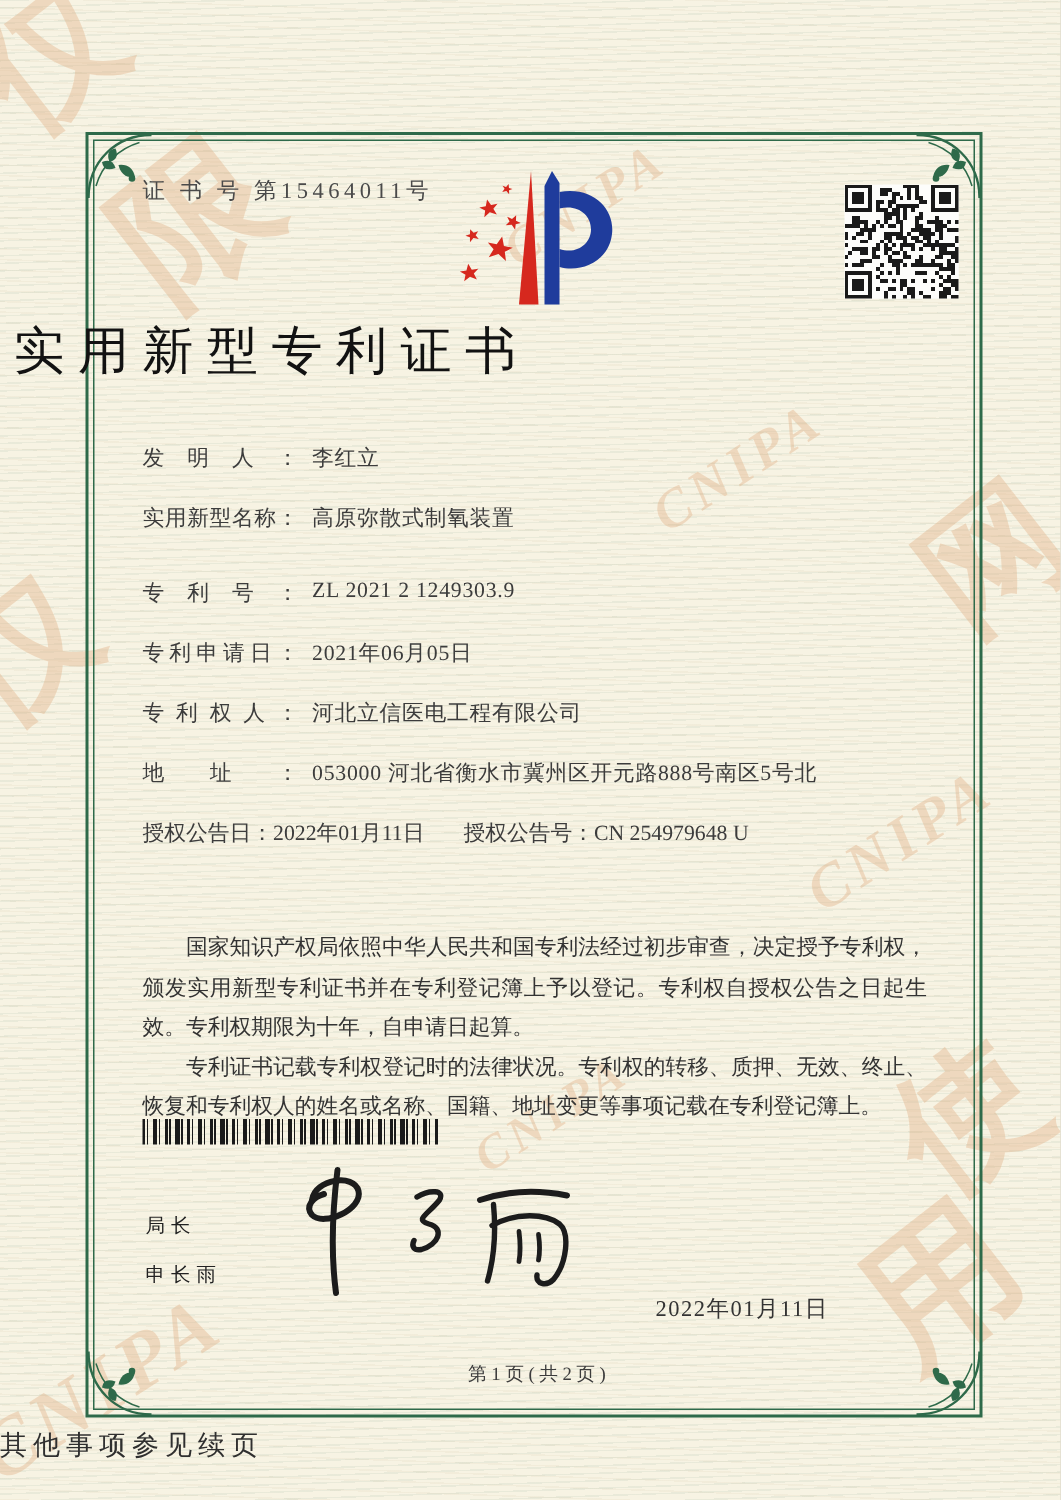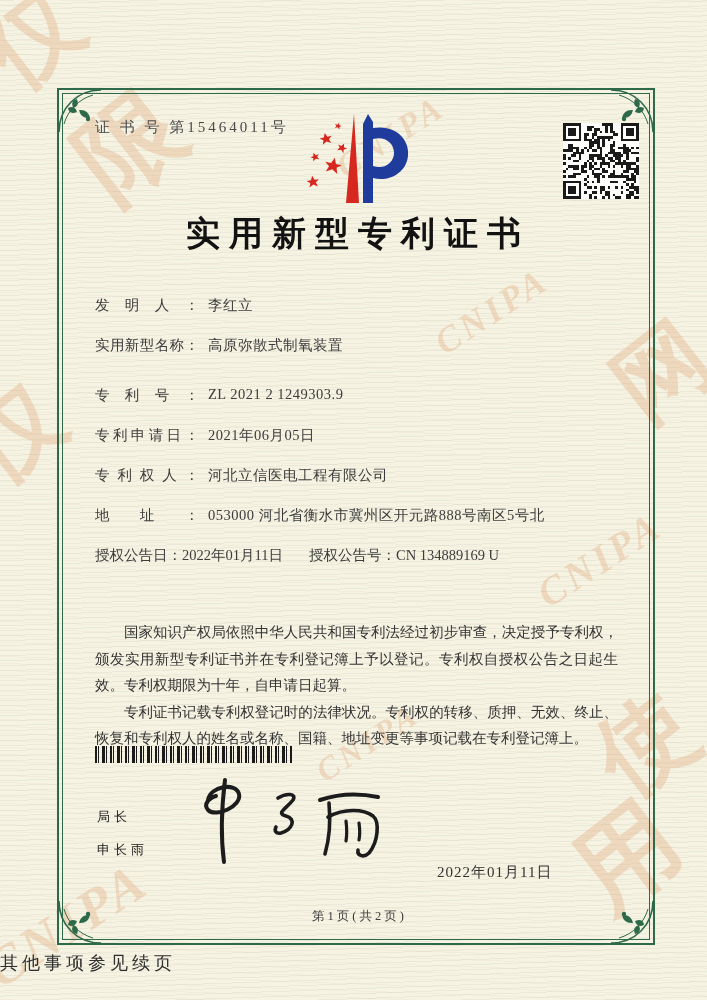--- a/index.html
+++ b/index.html
@@ -31,21 +31,21 @@
   .corner{position:absolute;width:46px;height:46px;color:#2e6a4a;}
   .c-tl{left:-2px;top:-2px;}
   .c-tr{right:-2px;top:-2px;transform:scaleX(-1);}
   .c-bl{left:-2px;bottom:-2px;transform:scaleY(-1);}
   .c-br{right:-2px;bottom:-2px;transform:scale(-1,-1);}
   
   .layer{position:absolute;inset:0;z-index:2;}
   .cert-no{position:absolute;left:95px;top:118px;font-size:15px;letter-spacing:3px;color:#4a4a4a;}
   .qr{position:absolute;left:563px;top:123px;width:76px;height:76px;background:#fdfdfb;}
   .logo{position:absolute;left:288px;top:108px;width:130px;height:100px;}
-  .title{position:absolute;left:0;right:0;top:211px;text-align:center;font-size:34px;font-weight:bold;
+  .title{position:absolute;left:0;right:0;top:211px;text-align:left;font-size:34px;font-weight:normal;
          letter-spacing:9px;text-indent:9px;color:#121212;}
   .fields{position:absolute;left:95px;top:296px;width:525px;font-size:14.5px;color:#3c3c3c;}
   .frow{height:20px;margin-bottom:20px;white-space:nowrap;}
   .frow.first{margin-bottom:30px;}
   .flabel{display:inline-block;width:104px;text-align:justify;text-align-last:justify;vertical-align:top;}
   .fvalue{margin-left:9px;letter-spacing:.5px;}
   .grant-no{margin-left:26px;}
   .body-text{position:absolute;left:95px;top:581px;width:523px;font-size:14.5px;line-height:26.5px;
              color:#333;text-align:justify;margin-top:38px;}
   .body-text p{margin:0;text-indent:2em;}
@@ -456,21 +456,21 @@
       <div class="frow">
         <span class="flabel">专利申请日：</span><span class="fvalue">2021年06月05日</span>
       </div>
       <div class="frow">
         <span class="flabel">专利权人：</span><span class="fvalue">河北立信医电工程有限公司</span>
       </div>
       <div class="frow">
         <span class="flabel">地址：</span><span class="fvalue">053000 河北省衡水市冀州区开元路888号南区5号北</span>
       </div>
       <div class="frow">
-        <span>授权公告日：</span><span>2022年01月11日</span><span class="grant-no">授权公告号：</span><span>CN 134889169 U</span>
+        <span>授权公告日：</span><span>2022年01月11日</span><span class="grant-no">授权公告号：</span><span>CN 254979648 U</span>
       </div>
     </div>
 
     <div class="body-text">
       <p>国家知识产权局依照中华人民共和国专利法经过初步审查，决定授予专利权，颁发实用新型专利证书并在专利登记簿上予以登记。专利权自授权公告之日起生效。专利权期限为十年，自申请日起算。</p>
       <p>专利证书记载专利权登记时的法律状况。专利权的转移、质押、无效、终止、恢复和专利权人的姓名或名称、国籍、地址变更等事项记载在专利登记簿上。</p>
     </div>
 
     <div class="barcode"></div>
 

